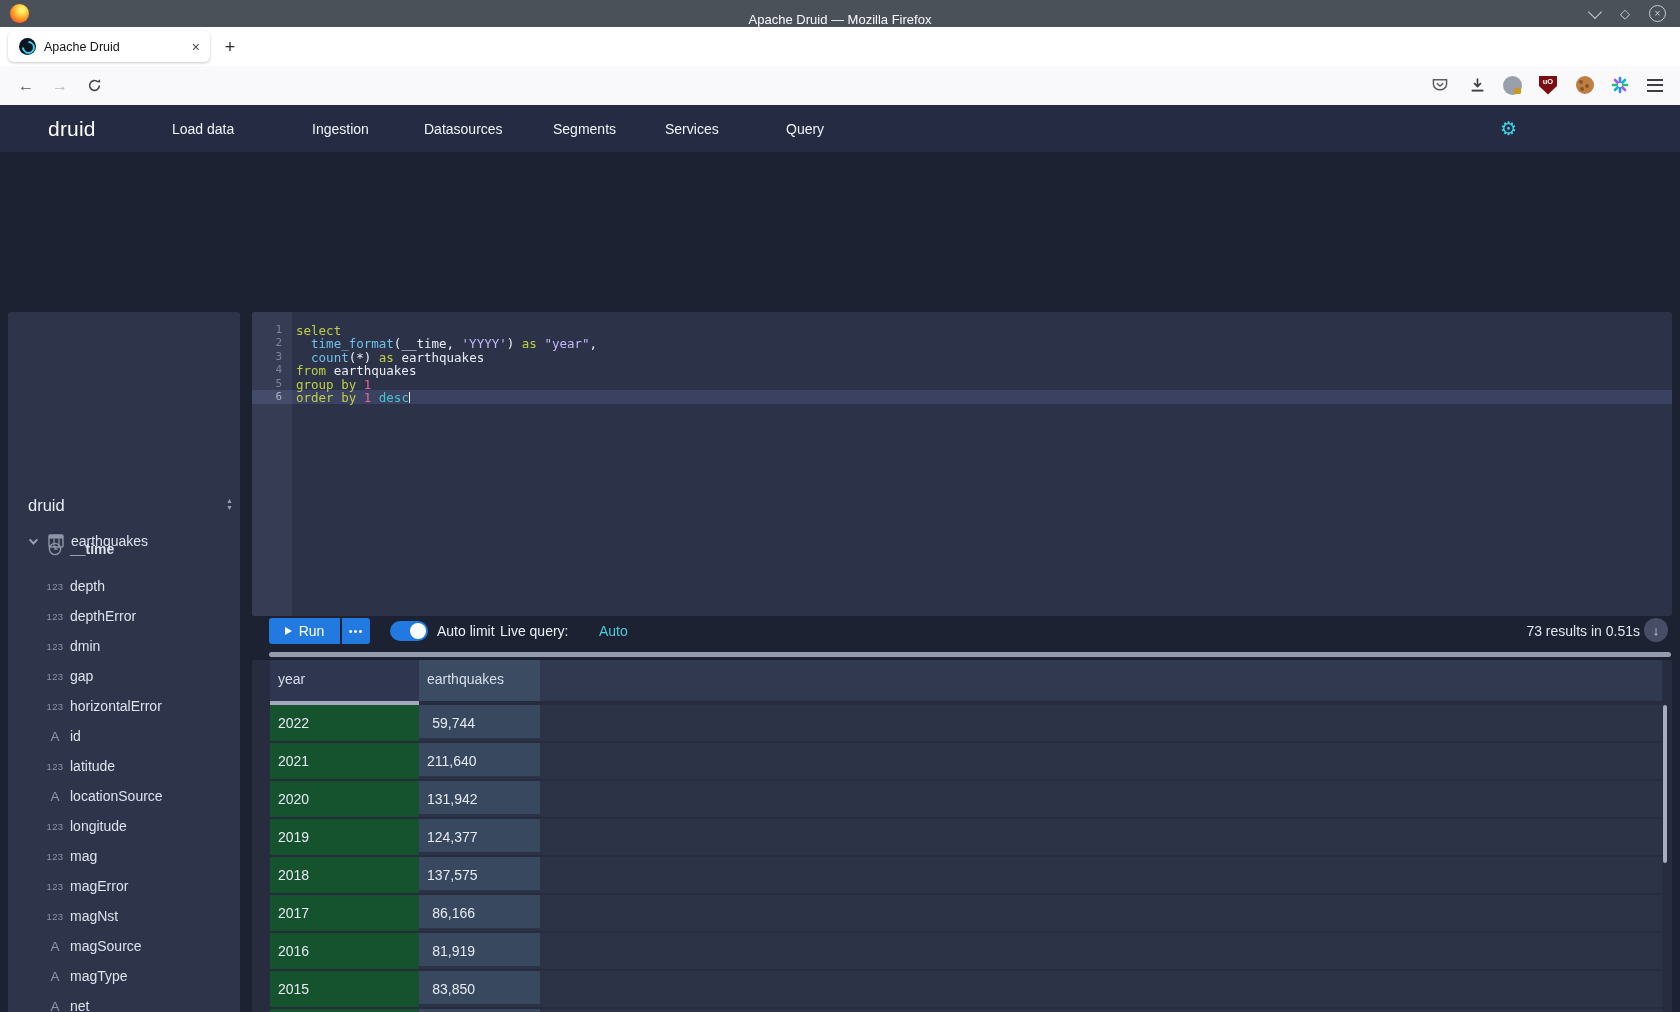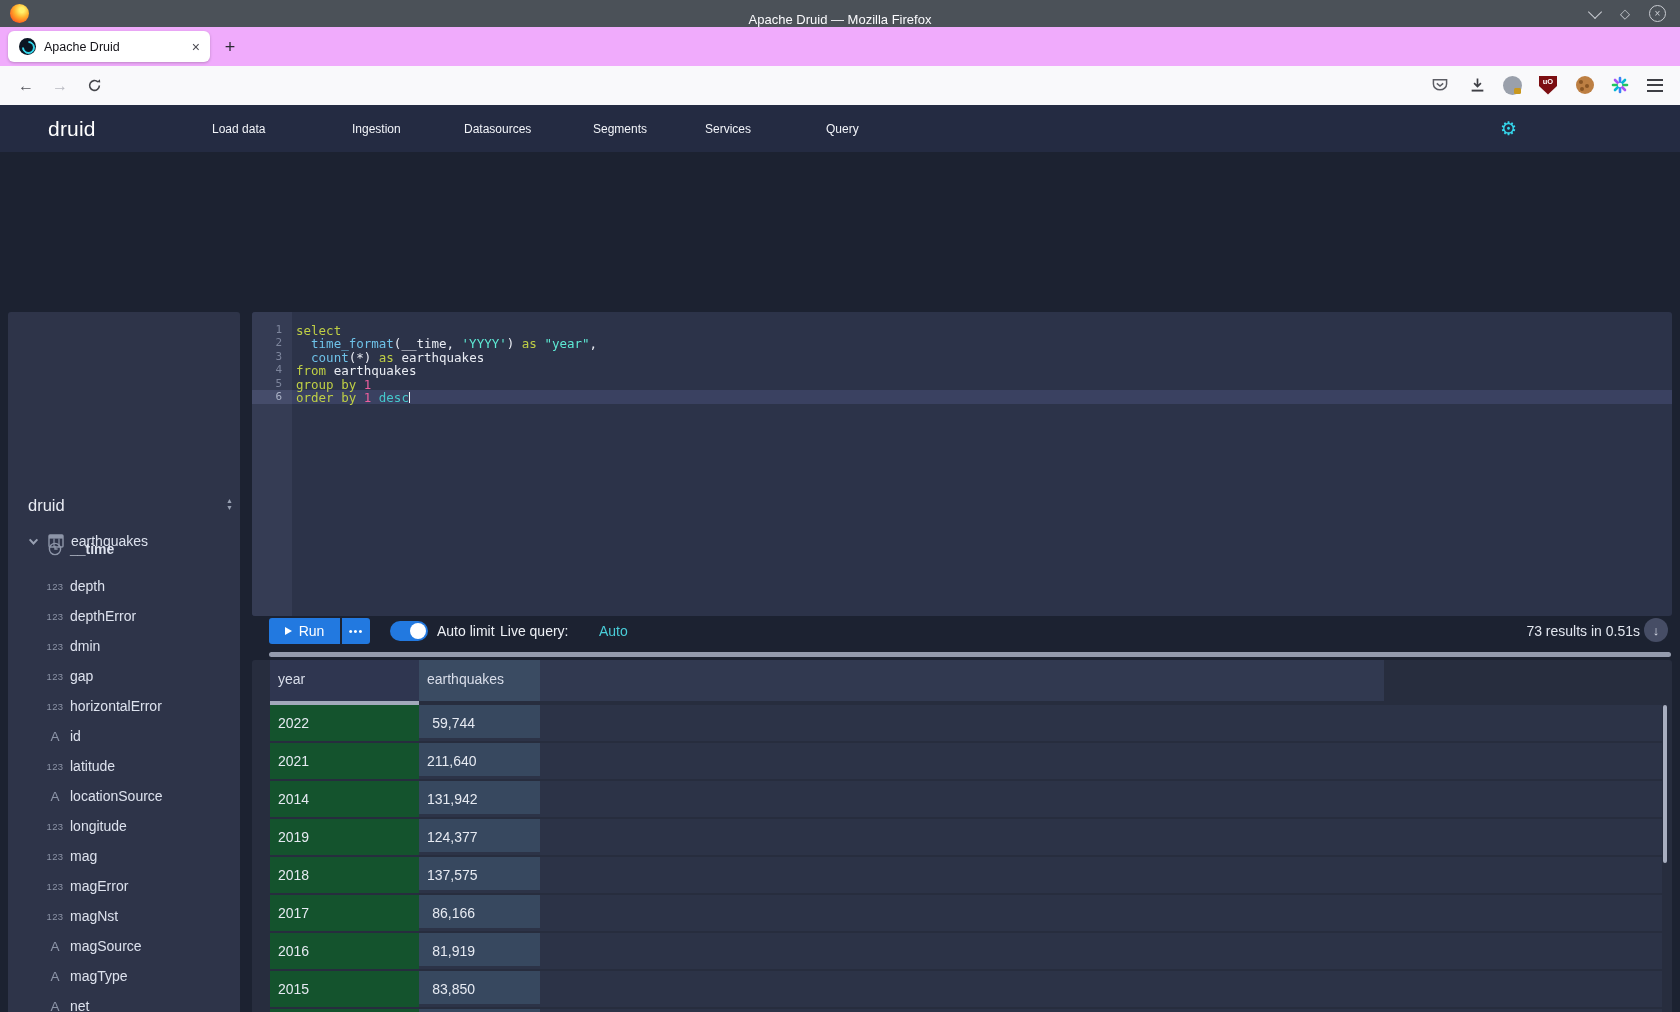--- a/index.html
+++ b/index.html
@@ -12,21 +12,21 @@
     display:flex;align-items:center;}
   .ff-logo{position:absolute;left:10px;top:4px;width:19px;height:19px;border-radius:50%;
     background:radial-gradient(circle at 62% 32%,#fff06a 0 14%,#ffb22e 42%,#ff6a1f 72%,#d2326b 100%);}
   .win-title{position:absolute;left:0;width:1680px;text-align:center;color:#fbfbfe;font-size:13px;line-height:27px;}
   .win-ctl{position:absolute;top:0;height:27px;display:flex;align-items:center;color:#c9ccd2;}
   .wc-chev{width:9px;height:9px;border-right:1.5px solid #c9ccd2;border-bottom:1.5px solid #c9ccd2;transform:rotate(45deg);margin-top:-4px;}
   .wc-diamond{font-size:13px;line-height:27px;}
   .wc-close{width:15px;height:15px;border:1.5px solid #c9ccd2;border-radius:50%;display:flex;align-items:center;justify-content:center;font-size:10px;line-height:10px;}
 
   
-  .tabbar{position:absolute;left:0;top:27px;width:1680px;height:39px;background:#f0abfc;border-bottom:5px solid #6d28d9;}
+  .tabbar{position:absolute;left:0;top:27px;width:1680px;height:39px;background:#ffffff;border-bottom:5px solid #6d28d9;}
   .tab{position:absolute;left:8px;top:4px;width:202px;height:31px;background:#fff;border-radius:6px;
     box-shadow:0 1px 3px rgba(0,0,0,.22);display:flex;align-items:center;}
   .favicon{width:17px;height:17px;border-radius:50%;background:#0b1622;margin-left:11px;position:relative;flex:none;}
   .favicon::after{content:"";position:absolute;left:3px;top:3px;width:9px;height:9px;border-radius:50%;
     border:2px solid #35d7ec;border-left-color:transparent;transform:rotate(45deg);}
   .tab-title{margin-left:8px;font-size:12.5px;color:#15141a;flex:1;}
   .tab-close{margin-right:10px;color:#4a4a52;font-size:14px;}
   .newtab{position:absolute;left:218px;top:8px;width:24px;height:24px;display:flex;align-items:center;justify-content:center;
     color:#2a2a33;font-size:18px;border-radius:4px;}
 
@@ -47,21 +47,21 @@
   .cookie{width:18px;height:18px;border-radius:50%;background:#bd7f43;position:relative;}
   .cookie i{position:absolute;width:4px;height:4px;border-radius:50%;background:#8a5524;}
   .hamburger{display:flex;flex-direction:column;gap:3.5px;}
   .hamburger i{width:16px;height:2px;background:#3e3f45;}
 
   
   .druidbar{position:absolute;left:0;top:105px;width:1680px;height:47px;background:#242b42;}
   .brand{position:absolute;left:48px;top:0;height:47px;display:flex;align-items:center;color:#fff;font-size:21px;font-weight:500;letter-spacing:.2px;}
   .dv-sep{position:absolute;top:115px;width:1px;height:21px;background:#3e4560;}
   .dnav-ic{position:absolute;top:120px;width:18px;height:18px;}
-  .dnav-lb{position:absolute;top:0;height:48px;display:flex;align-items:center;color:#f2f4f9;font-size:12px;margin-left:40px;}
+  .dnav-lb{position:absolute;top:0;height:48px;display:flex;align-items:center;color:#f2f4f9;font-size:14px;}
   .query-pill{position:absolute;left:750px;top:114px;width:86px;height:30px;background:#3a415a;border-radius:15px;}
   .gear{position:absolute;left:1500px;top:0;height:47px;display:flex;align-items:center;color:#35d7ec;font-size:19px;}
   .help{position:absolute;left:1530px;top:118px;width:21px;height:21px;border-radius:50%;background:#35d7ec;color:#22283c;
     font-weight:bold;font-size:13px;display:flex;align-items:center;justify-content:center;}
 
   
   .page{position:absolute;left:0;top:152px;width:1680px;height:860px;background:#1c2231;}
 
   
   .sidebar{position:absolute;left:8px;top:160px;width:232px;height:842px;background:#2e3449;border-radius:3px;}
@@ -75,42 +75,42 @@
   .col-label{position:absolute;left:62px;font-size:14px;color:#dde2ee;}
 
   
   .editor{position:absolute;left:252px;top:160px;width:1420px;height:304px;background:#2c3349;border-radius:3px;overflow:hidden;}
   .gutter{position:absolute;left:0;top:0;width:40px;height:304px;background:#353c54;}
   .gut-num{position:absolute;right:10px;height:13.45px;font:11px "DejaVu Sans Mono",monospace;color:#7d859c;width:30px;text-align:right;line-height:13.45px;}
   .gut-num.active{width:40px;right:0;background:#454c6a;padding-right:10px;box-sizing:border-box;color:#aab1c6;}
   .code-line{position:absolute;left:40px;height:13.45px;line-height:13.45px;padding-left:4px;white-space:pre;
     font:12.5px "DejaVu Sans Mono",monospace;color:#e9ecf3;}
   .active-bg{position:absolute;left:0;width:1420px;height:13.45px;background:#3a4161;}
-  .tk-kw{color:#bfcf45;} .tk-fn{color:#6ec2e8;} .tk-str{color:#5eead4;} .tk-num{color:#ee5f9e;} .tk-kw2{color:#45c8cc;} .tk-pl{color:#e9ecf3;}
+  .tk-kw{color:#bfcf45;} .tk-fn{color:#6ec2e8;} .tk-str{color:#c4b5fd;} .tk-num{color:#ee5f9e;} .tk-kw2{color:#45c8cc;} .tk-pl{color:#e9ecf3;}
   .cursor{display:inline-block;width:1.5px;height:11px;background:#f2f4fa;vertical-align:-1px;}
 
   
   .btn-run{position:absolute;left:269px;top:466px;width:71px;height:26px;background:#2279e0;border-radius:3px 0 0 3px;
     display:flex;align-items:center;justify-content:center;color:#fff;font-size:14px;gap:7px;}
   .play{width:0;height:0;border-left:7px solid #fff;border-top:4.5px solid transparent;border-bottom:4.5px solid transparent;}
   .btn-more{position:absolute;left:342px;top:466px;width:28px;height:26px;background:#2279e0;border-radius:0 3px 3px 0;
     display:flex;align-items:center;justify-content:center;color:#fff;font-size:11px;letter-spacing:1px;}
   .switch{position:absolute;left:390px;top:469px;width:38px;height:20px;background:#2279e0;border-radius:10px;}
   .knob{position:absolute;right:2px;top:2px;width:16px;height:16px;border-radius:50%;background:#fff;}
   .rb-label{position:absolute;top:471px;font-size:14px;color:#eef1f6;}
   .teal{color:#49cdd8;}
   .results-summary{position:absolute;top:471px;right:40px;font-size:14px;color:#e2e6ef;}
   .dl-circle{position:absolute;left:1644px;top:466px;width:24px;height:24px;border-radius:50%;background:#464d65;
     display:flex;align-items:center;justify-content:center;color:#d9dde8;font-size:13px;font-weight:bold;}
 
   .splitter{position:absolute;left:269px;top:500px;width:1402px;height:5px;background:#949bad;border-radius:3px;}
 
   
   .results{position:absolute;left:252px;top:508px;width:1420px;height:494px;background:#272d3e;border-radius:3px;overflow:hidden;}
-  .thead{position:absolute;left:18px;top:0;width:1114px;height:41px;background:#313950;}
+  .thead{position:absolute;left:18px;top:0;width:1392px;height:41px;background:#313950;}
   .th-year{position:absolute;left:0;top:0;width:149px;height:41px;background:#2f3650;}
   .th-quake{position:absolute;left:149px;top:0;width:121px;height:41px;background:#3a4b62;}
   .th-text{padding:11px 0 0 8px;font-size:14px;color:#d9deea;}
   .sort-underline{position:absolute;left:18px;top:41px;width:149px;height:4px;background:#a2a9bb;}
   .trow{position:absolute;left:18px;width:1392px;height:36px;background:#2c3347;}
   .td-year{position:absolute;left:0;top:0;width:149px;height:36px;background:#14532d;color:#e6eaf2;font-size:14px;line-height:36px;padding-left:8px;box-sizing:border-box;}
   .td-quake{position:absolute;left:149px;top:0;width:121px;height:33px;background:#37485f;line-height:36px;}
   .td-quake span{display:inline-block;width:48px;margin-left:8px;text-align:right;color:#e6eaf2;font-size:14px;}
   .vscroll{position:absolute;left:1411px;top:45px;width:4px;height:158px;background:#a8aec0;border-radius:2px;}
 
@@ -407,21 +407,21 @@
       <div>
           <div class="trow" style="top: 45px;">
             <div class="td-year">2022</div>
             <div class="td-quake"><span>59,744</span></div>
           </div>
           <div class="trow" style="top: 83px;">
             <div class="td-year">2021</div>
             <div class="td-quake"><span>211,640</span></div>
           </div>
           <div class="trow" style="top: 121px;">
-            <div class="td-year">2014</div>
+            <div class="td-year">2020</div>
             <div class="td-quake"><span>131,942</span></div>
           </div>
           <div class="trow" style="top: 159px;">
             <div class="td-year">2019</div>
             <div class="td-quake"><span>124,377</span></div>
           </div>
           <div class="trow" style="top: 197px;">
             <div class="td-year">2018</div>
             <div class="td-quake"><span>137,575</span></div>
           </div>

